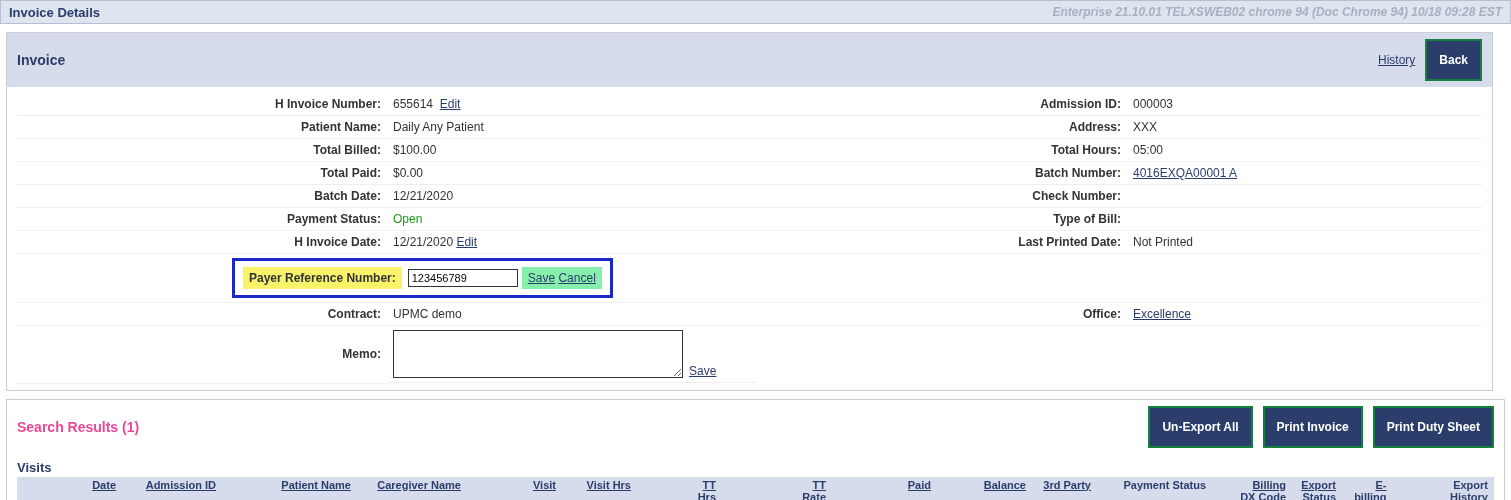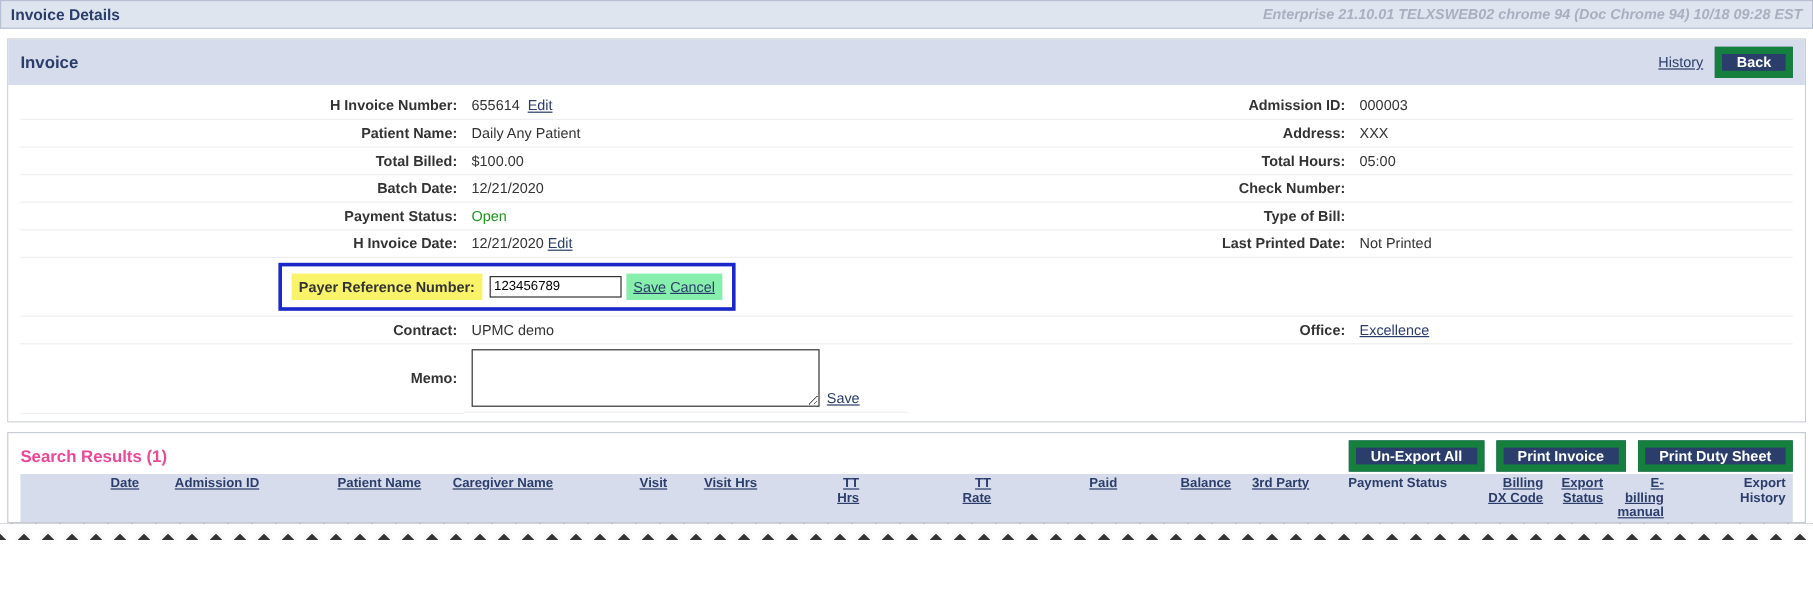--- a/index.html
+++ b/index.html
@@ -26,21 +26,21 @@
     font-weight: bold;
     font-size: 13px;
   }
   .top-info {
     color: #a8b0c0;
     font-style: italic;
     font-weight: bold;
     font-size: 12px;
   }
   .panel {
-    margin: 8px 6px 0 6px;
+    margin: 8px 18px 0 6px;
     border: 1px solid #c8cdd8;
   }
   .panel-header {
     background: #d6dceb;
     display: flex;
     align-items: center;
     justify-content: space-between;
     padding: 6px 10px;
   }
   .panel-title {
@@ -54,22 +54,22 @@
     gap: 10px;
   }
   .link {
     color: #2b3d6b;
     text-decoration: underline;
     cursor: pointer;
   }
   .btn {
     background: #2b3d6b;
     color: #fff;
-    border: 6px solid #15803d;
-    padding: 0 12px;
+    border: 2px solid #15803d;
+    padding: 12px 12px;
     font-weight: bold;
     font-size: 12px;
     cursor: pointer;
   }
   .details-body {
     padding: 6px 10px;
     background: #fff;
   }
   table.details {
     width: 100%;
@@ -227,20 +227,28 @@
         <td class="label2">Address:</td>
         <td class="value2">XXX</td>
       </tr>
       <tr>
         <td class="label">Total Billed:</td>
         <td class="value">$100.00</td>
         <td class="label2">Total Hours:</td>
         <td class="value2">05:00</td>
       </tr>
       <tr>
+        <td class="label">Total Paid:</td>
+        <td class="value">$0.00</td>
+        <td class="label2">Batch Number:</td>
+        <td class="value2">
+          <span class="link">4016EXQA00001 A</span>
+        </td>
+      </tr>
+      <tr>
         <td class="label">Batch Date:</td>
         <td class="value">12/21/2020</td>
         <td class="label2">Check Number:</td>
         <td class="value2"></td>
       </tr>
       <tr>
         <td class="label">Payment Status:</td>
         <td class="value green">Open</td>
         <td class="label2">Type of Bill:</td>
         <td class="value2"></td>
@@ -290,20 +298,21 @@
 
 <div class="results-panel">
   <div class="results-header">
     <span class="results-title">Search Results  (1)</span>
     <div class="results-actions">
       <button class="btn">Un-Export All</button>
       <button class="btn">Print Invoice</button>
       <button class="btn">Print Duty Sheet</button>
     </div>
   </div>
+  <div class="visits-label">Visits</div>
   <table class="grid-head">
     <tbody>
         <tr>
       <th style="width:105px;"><span class="sortable">Date</span></th>
       <th style="width:100px;margin-left:10px;"><span class="sortable">Admission ID</span></th>
       <th style="width:135px;"><span class="sortable">Patient Name</span></th>
       <th style="width:110px;"><span class="sortable">Caregiver Name</span></th>
       <th style="width:95px;"><span class="sortable">Visit</span></th>
       <th style="width:75px;"><span class="sortable">Visit Hrs</span></th>
       <th style="width:85px; white-space:pre-line;"><span class="sortable">TT

